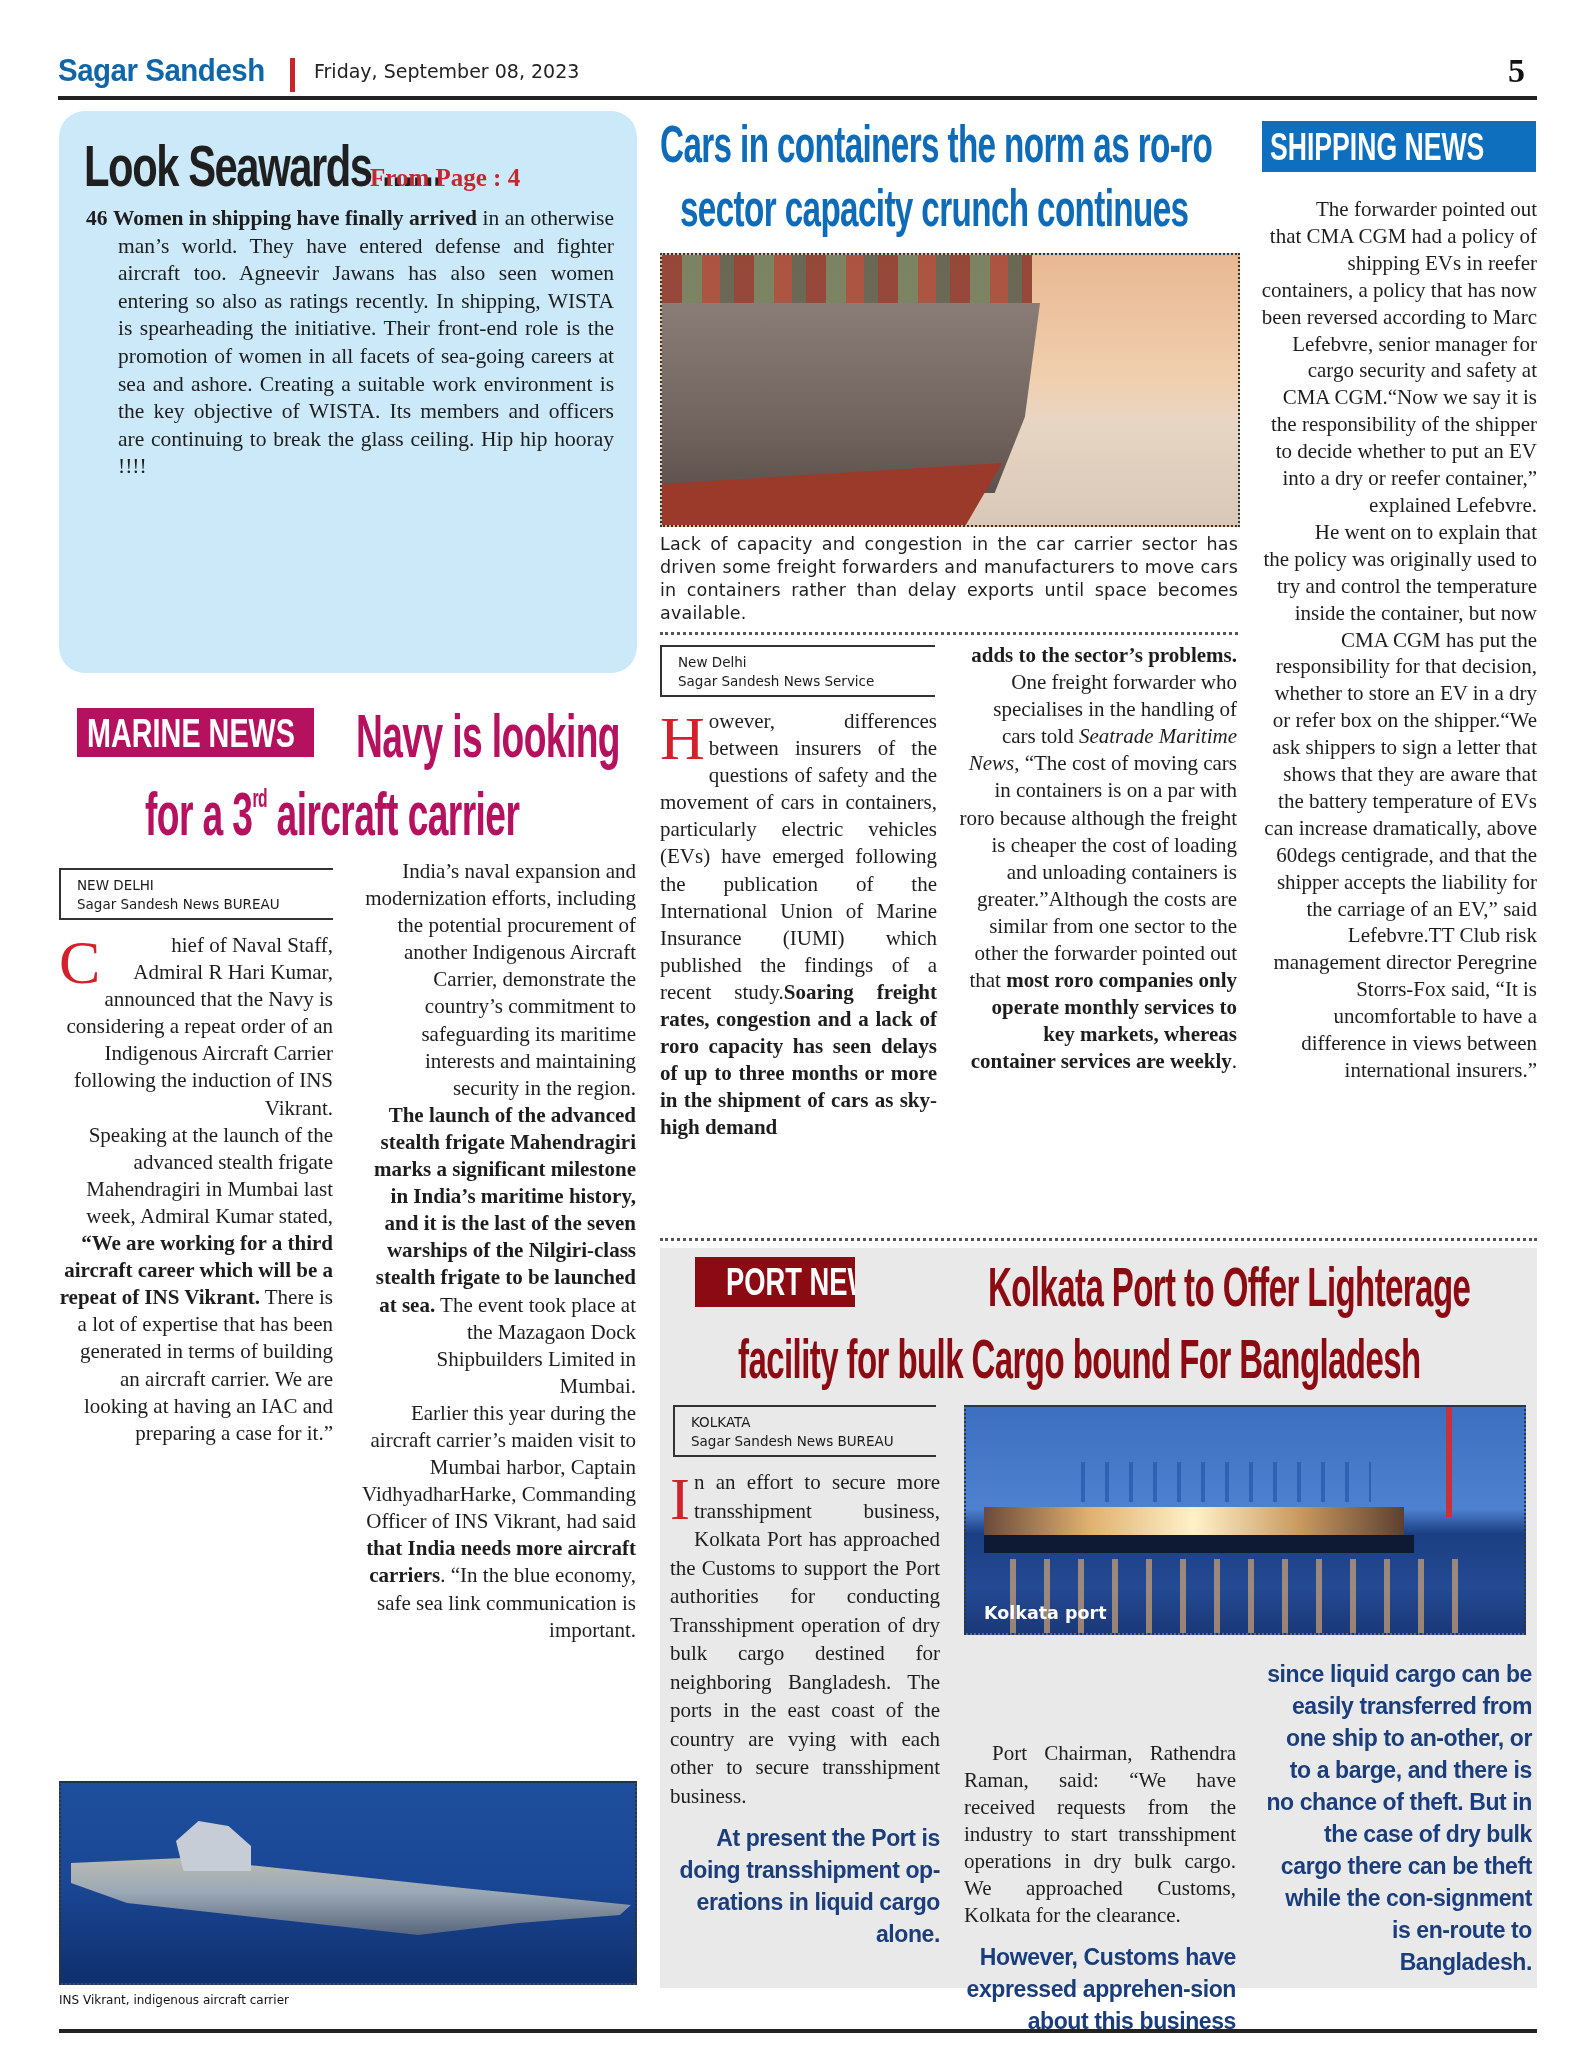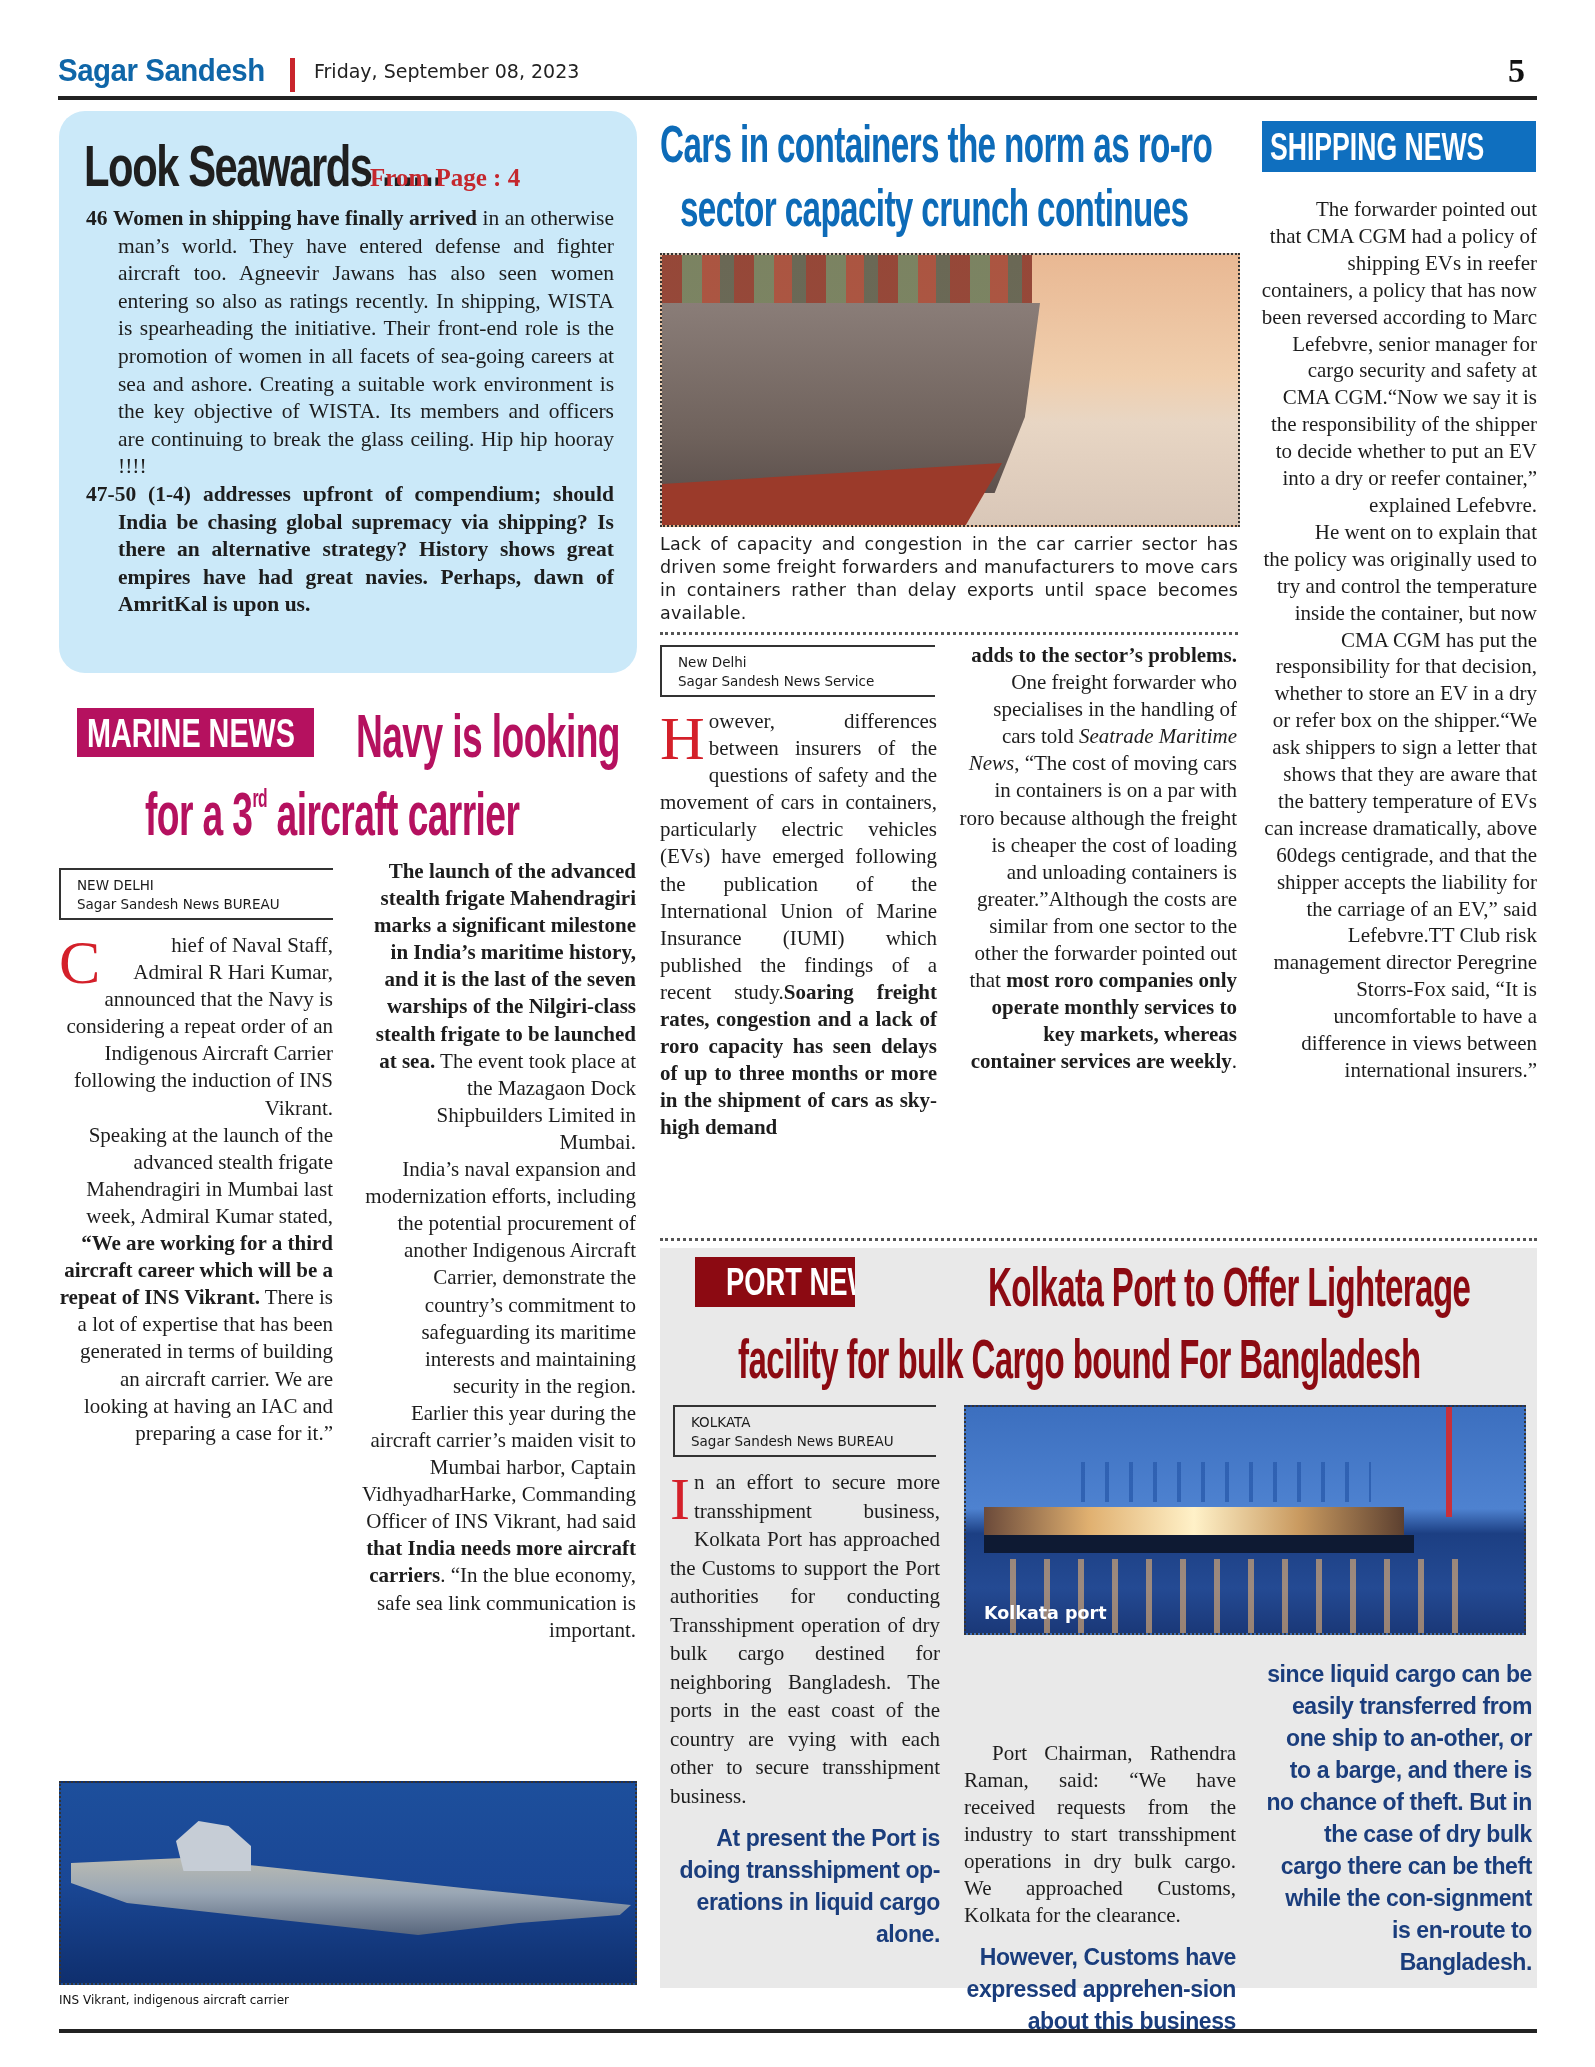--- a/index.html
+++ b/index.html
@@ -29,24 +29,20 @@
 
 <div class="abs" style="left:59px;top:111px;width:578px;height:562px;background:#cbe9f9;border-radius:26px;"></div>
 <div class="abs" style="left:84px;top:132px;white-space:nowrap;">
   <span style="font-family:'Liberation Sans',sans-serif;font-weight:bold;font-size:58px;color:#1f1f1f;letter-spacing:-2px;display:inline-block;transform:scaleX(0.72);transform-origin:left bottom;width:290px;">Look Seawards ......</span>
   <span style="font-family:'Liberation Serif',serif;font-weight:bold;font-size:25px;color:#c4282e;position:relative;left:-8px;">From Page : 4</span>
 </div>
 <div class="abs" style="left:86px;top:205px;width:528px;font-size:21.5px;line-height:27.6px;">
   <div class="jt" style="padding-left:32px;text-indent:-32px;">
     <b>46</b>
     <b>Women in shipping have finally arrived</b><span> in an otherwise man’s world. They have entered defense and fighter aircraft too. Agneevir Jawans has also seen women entering so also as ratings recently. In shipping, WISTA is spearheading the initiative. Their front-end role is the promotion of women in all facets of sea-going careers at sea and ashore. Creating a suitable work environment is the key objective of WISTA. Its members and officers are continuing to break the glass ceiling. Hip hip hooray !!!!</span>
-  </div>
-  <div class="jt" style="padding-left:32px;text-indent:-32px;">
-    <b>47-50</b>
-    <b>(1-4) addresses upfront of compendium; should India be chasing global supremacy via shipping? Is there an alternative strategy? History shows great empires have had great navies. Perhaps, dawn of AmritKal is upon us.</b>
   </div>
 </div>
 
 <div class="abs cond" style="left:660px;top:114px;font-size:52px;color:#0d6bb8;white-space:nowrap;letter-spacing:-1px;transform:scaleX(0.64);">Cars in containers the norm as ro-ro</div>
 <div class="abs cond" style="left:680px;top:178px;font-size:52px;color:#0d6bb8;white-space:nowrap;letter-spacing:-1px;transform:scaleX(0.64);">sector capacity crunch continues</div>
 <div class="abs" style="left:1262px;top:121px;width:274px;height:51px;background:#0f6fbf;overflow:hidden;">
   <div class="cond" style="position:absolute;left:8px;top:5px;font-size:38px;color:#fff;white-space:nowrap;transform:scaleX(0.7);">SHIPPING NEWS</div>
 </div>
 
 <div class="abs" style="left:660px;top:253px;width:580px;height:274px;border:2px dotted #333;overflow:hidden;
@@ -90,22 +86,22 @@
   <div>NEW DELHI</div>
   <div>Sagar Sandesh News BUREAU</div>
 </div>
 
 <div class="abs body-txt" style="left:59px;top:932px;width:274px;">
   <p><span class="drop">C</span><span>hief of Naval Staff, Admiral R Hari Kumar, announced that the Navy is considering a repeat order of an Indigenous Aircraft Carrier following the induction of INS Vikrant.</span></p>
   <p class="ind"><span>Speaking at the launch of the advanced stealth frigate Mahendragiri in Mumbai last week, Admiral Kumar stated, </span><b>“We are working for a third aircraft career which will be a repeat of INS Vikrant.</b><span> There is a lot of expertise that has been generated in terms of building an aircraft carrier. We are looking at having an IAC and preparing a case for it.”</span></p>
 </div>
 
 <div class="abs body-txt" style="left:360px;top:858px;width:276px;">
+  <p class="ind">India’s naval expansion and modernization efforts, including the potential procurement of another Indigenous Aircraft Carrier, demonstrate the country’s commitment to safeguarding its maritime interests and maintaining security in the region.</p>
   <p class="ind"><b>The launch of the advanced stealth frigate Mahendragiri marks a significant milestone in India’s maritime history, and it is the last of the seven warships of the Nilgiri-class stealth frigate to be launched at sea.</b><span> The event took place at the Mazagaon Dock Shipbuilders Limited in Mumbai.</span></p>
-  <p class="ind">India’s naval expansion and modernization efforts, including the potential procurement of another Indigenous Aircraft Carrier, demonstrate the country’s commitment to safeguarding its maritime interests and maintaining security in the region.</p>
   <p class="ind"><span>Earlier this year during the aircraft carrier’s maiden visit to Mumbai harbor, Captain VidhyadharHarke, Commanding Officer of INS Vikrant, had said </span><b>that India needs more aircraft carriers</b><span>. “In the blue economy, safe sea link communication is important.</span></p>
 </div>
 
 <div class="abs" style="left:59px;top:1781px;width:578px;height:204px;border:2px dotted #333;overflow:hidden;
      background:linear-gradient(180deg,#1d4f9c 0%,#1a4795 50%,#0f2f6e 100%);">
   <div style="position:absolute;left:10px;top:60px;width:560px;height:100px;background:linear-gradient(180deg,#c8c4b2,#9aa7b5 50%,#4c5a72);clip-path:polygon(0 20%,20% 15%,70% 45%,100% 62%,98% 72%,80% 80%,62% 92%,10% 60%,0 40%);"></div>
   <div style="position:absolute;left:115px;top:38px;width:75px;height:50px;background:#c6cdd6;clip-path:polygon(10% 100%,0 40%,30% 0,70% 10%,100% 50%,100% 100%);"></div>
 </div>
 <div class="abs sans" style="left:59px;top:1993px;font-size:12px;color:#111;">INS Vikrant, indigenous aircraft carrier</div>
 

